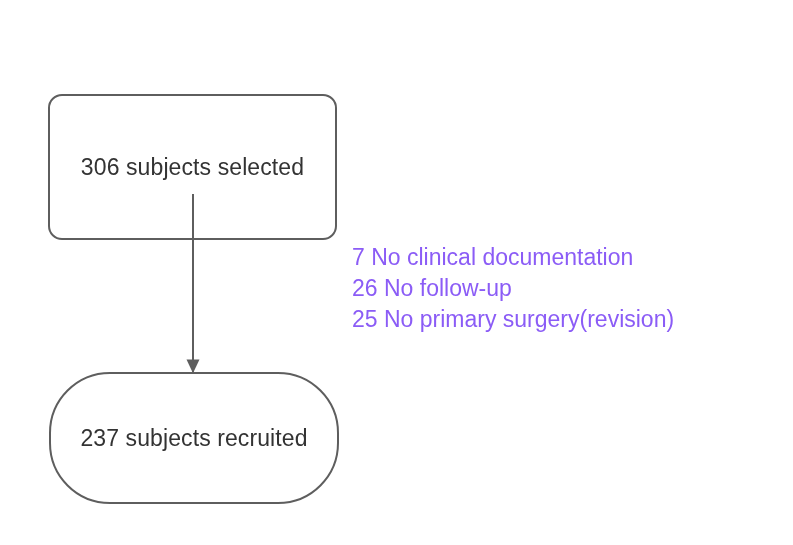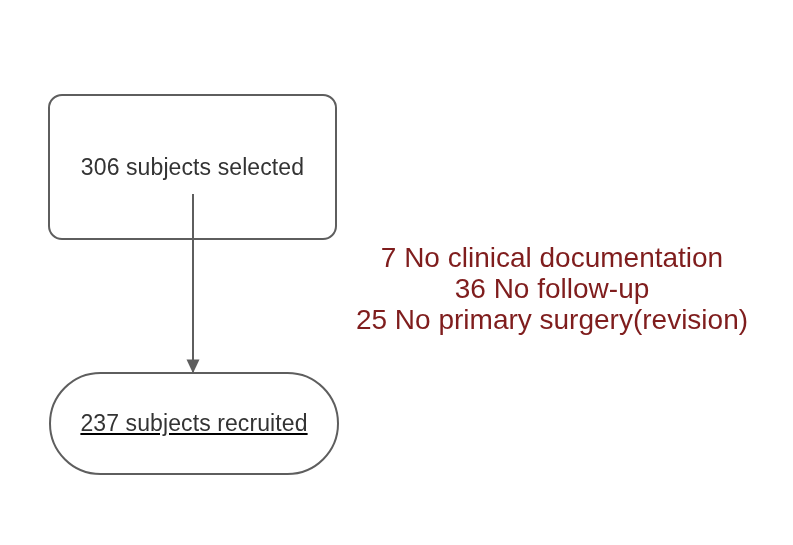--- a/index.html
+++ b/index.html
@@ -36,23 +36,22 @@
     top: 48px;
     width: 289px;
     height: 146px;
     border-radius: 14px;
     margin-top: 46px;
   }
   #node-recruited {
     left: 49px;
     top: 372px;
     width: 290px;
-    height: 103px;
+    height: 132px;
     border-radius: 61px;
-    text-decoration: underline;
   }
   .node-label {
     color: #333333;
     font-size: 23px;
     line-height: 1;
     letter-spacing: 0.1px;
     white-space: nowrap;
     user-select: none;
   }
   #edge-layer {
@@ -61,23 +60,22 @@
     top: 0;
     width: 793px;
     height: 545px;
     pointer-events: none;
   }
   #exclusion-note {
     position: absolute;
     left: 352px;
     top: 242px;
     width: 400px;
-    text-align: center;
-    color: #7f1d1d;
-    font-size: 28px;
+    color: #8b5cf6;
+    font-size: 23px;
     line-height: 31px;
     white-space: nowrap;
     user-select: none;
   }
   #exclusion-note .note-line {
     display: block;
   }
 </style>
 </head>
 <body>
@@ -96,17 +94,17 @@
     </defs>
     <line x1="193" y1="194" x2="193" y2="372" stroke="#5e5e5e" stroke-width="2" marker-end="url(#arrow-head)"></line>
   </svg>
 
   <div class="node-shape" id="node-recruited">
     <span class="node-label">237 subjects recruited</span>
   </div>
 
   <div id="exclusion-note">
     <span class="note-line">7 No clinical documentation</span>
-    <span class="note-line">36 No follow-up</span>
+    <span class="note-line">26 No follow-up</span>
     <span class="note-line">25 No primary surgery(revision)</span>
   </div>
 
 </div>
 
 </body></html>

